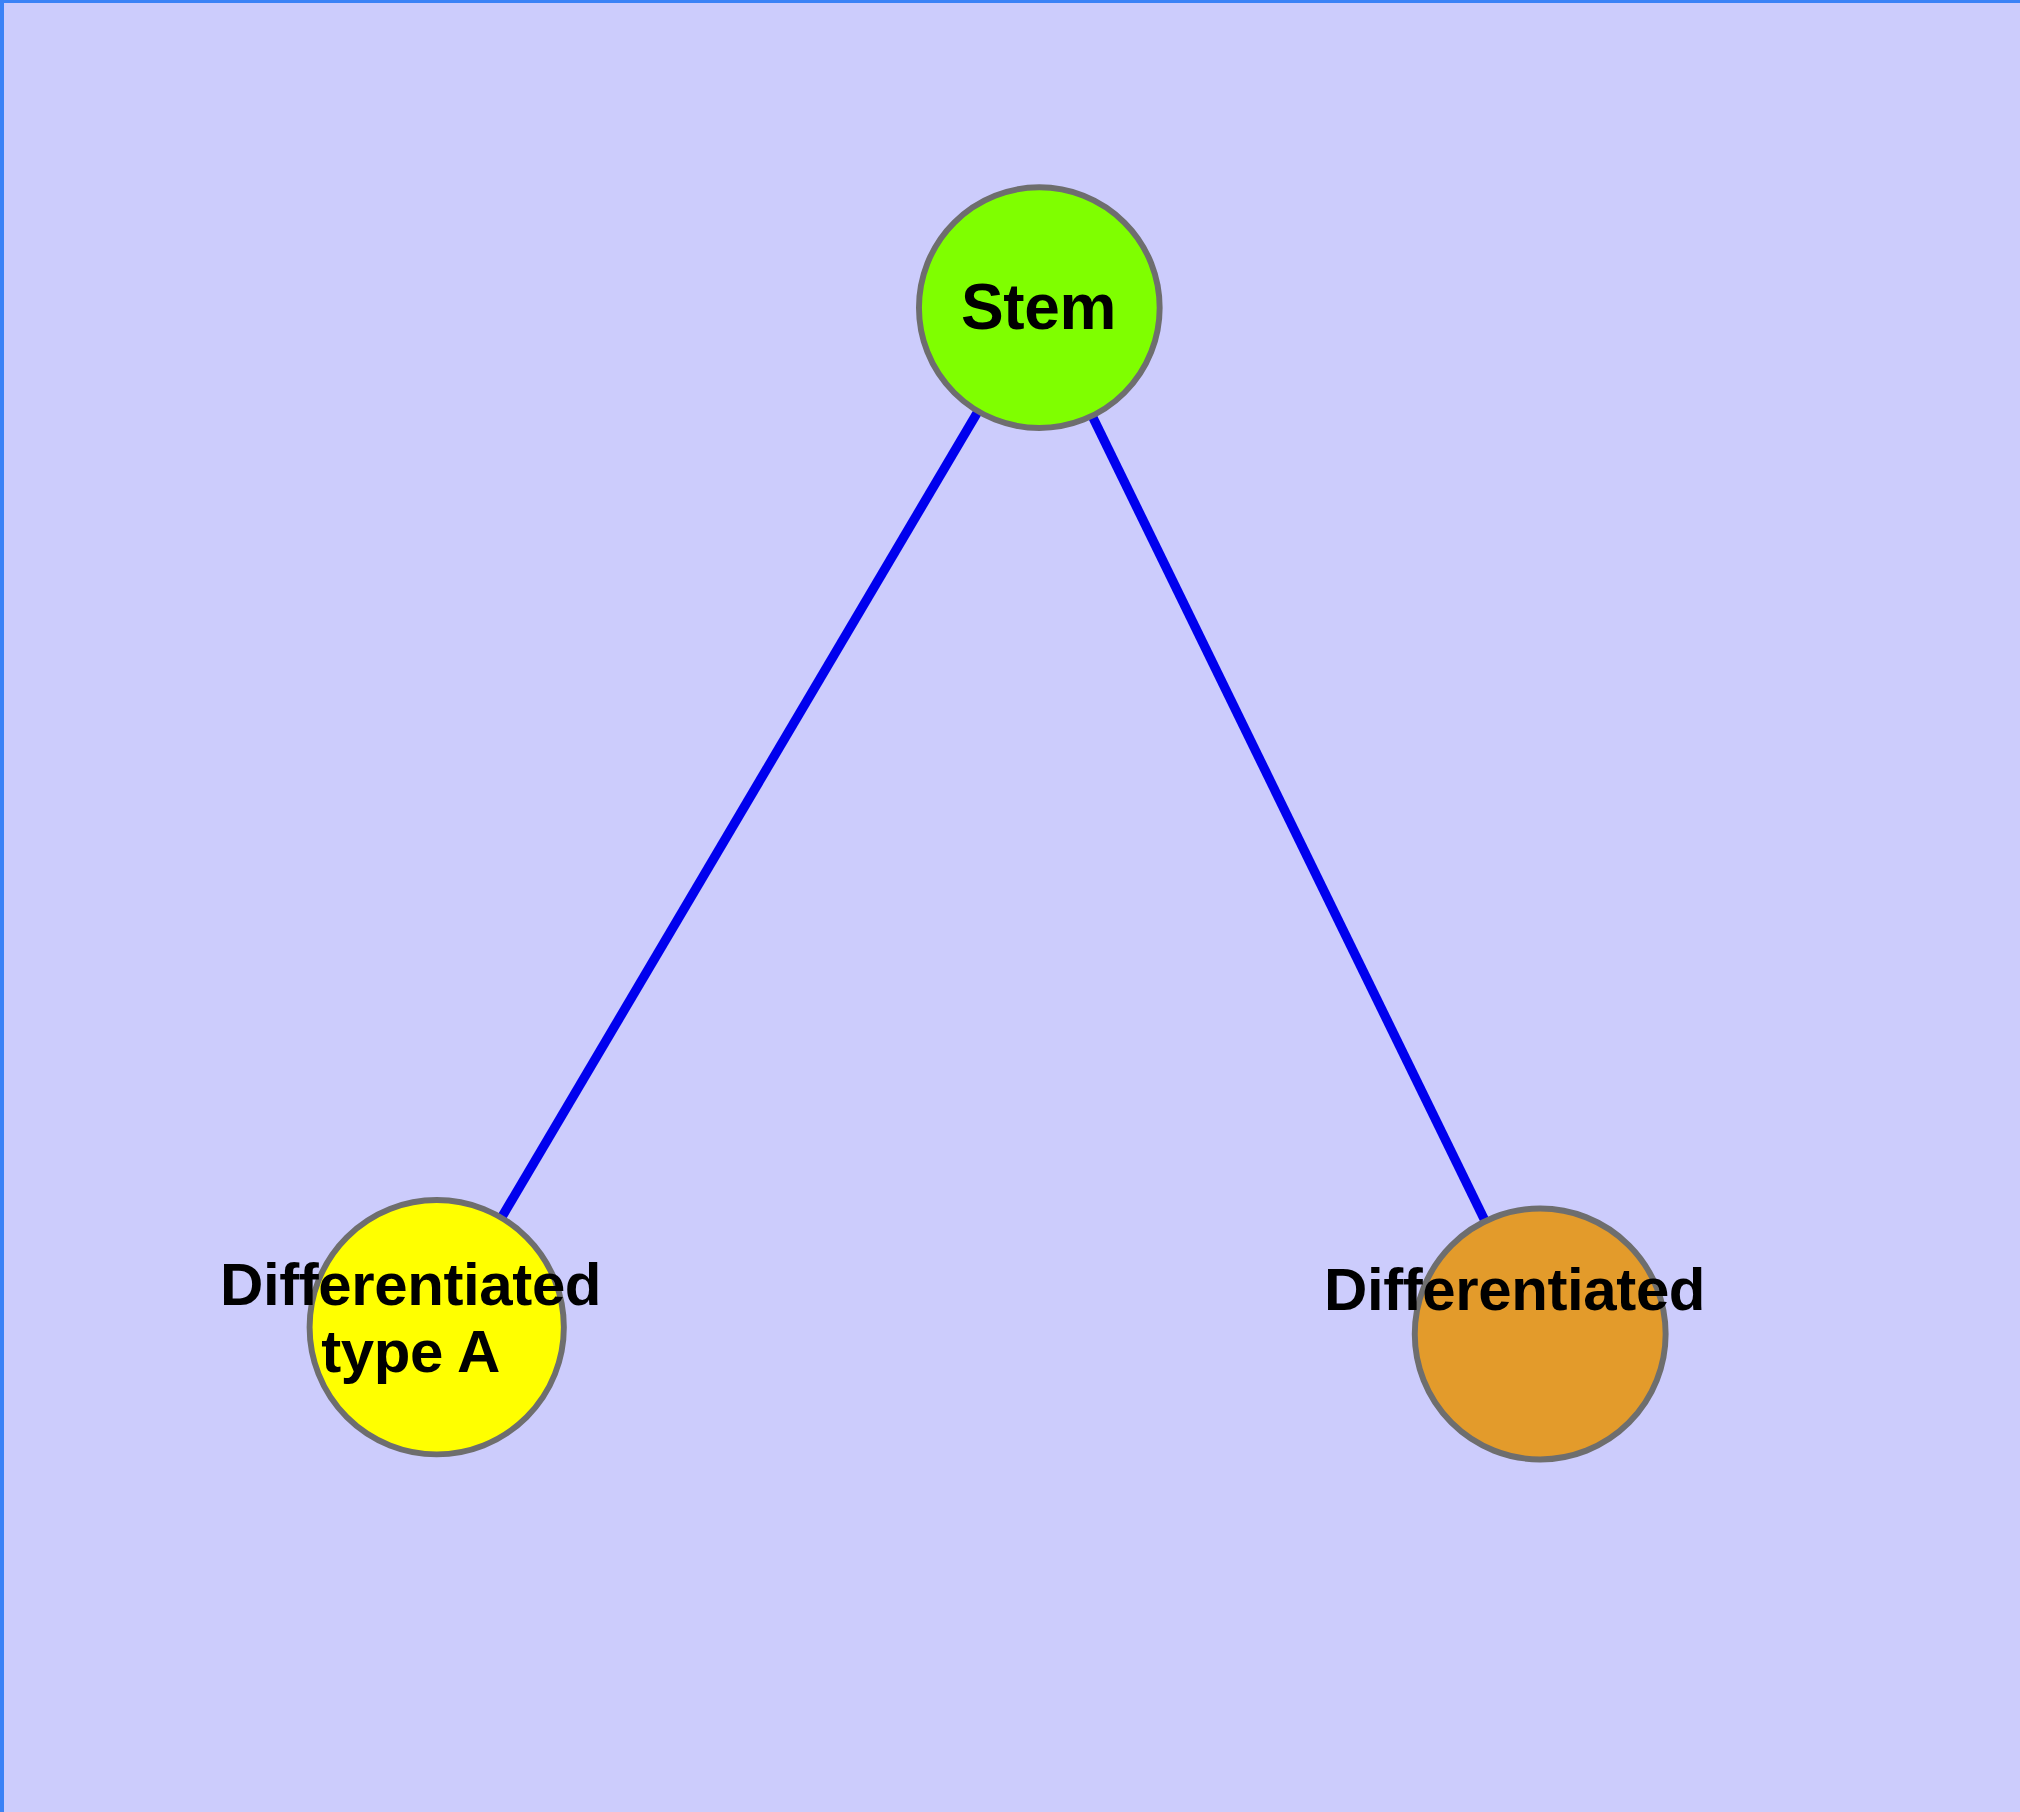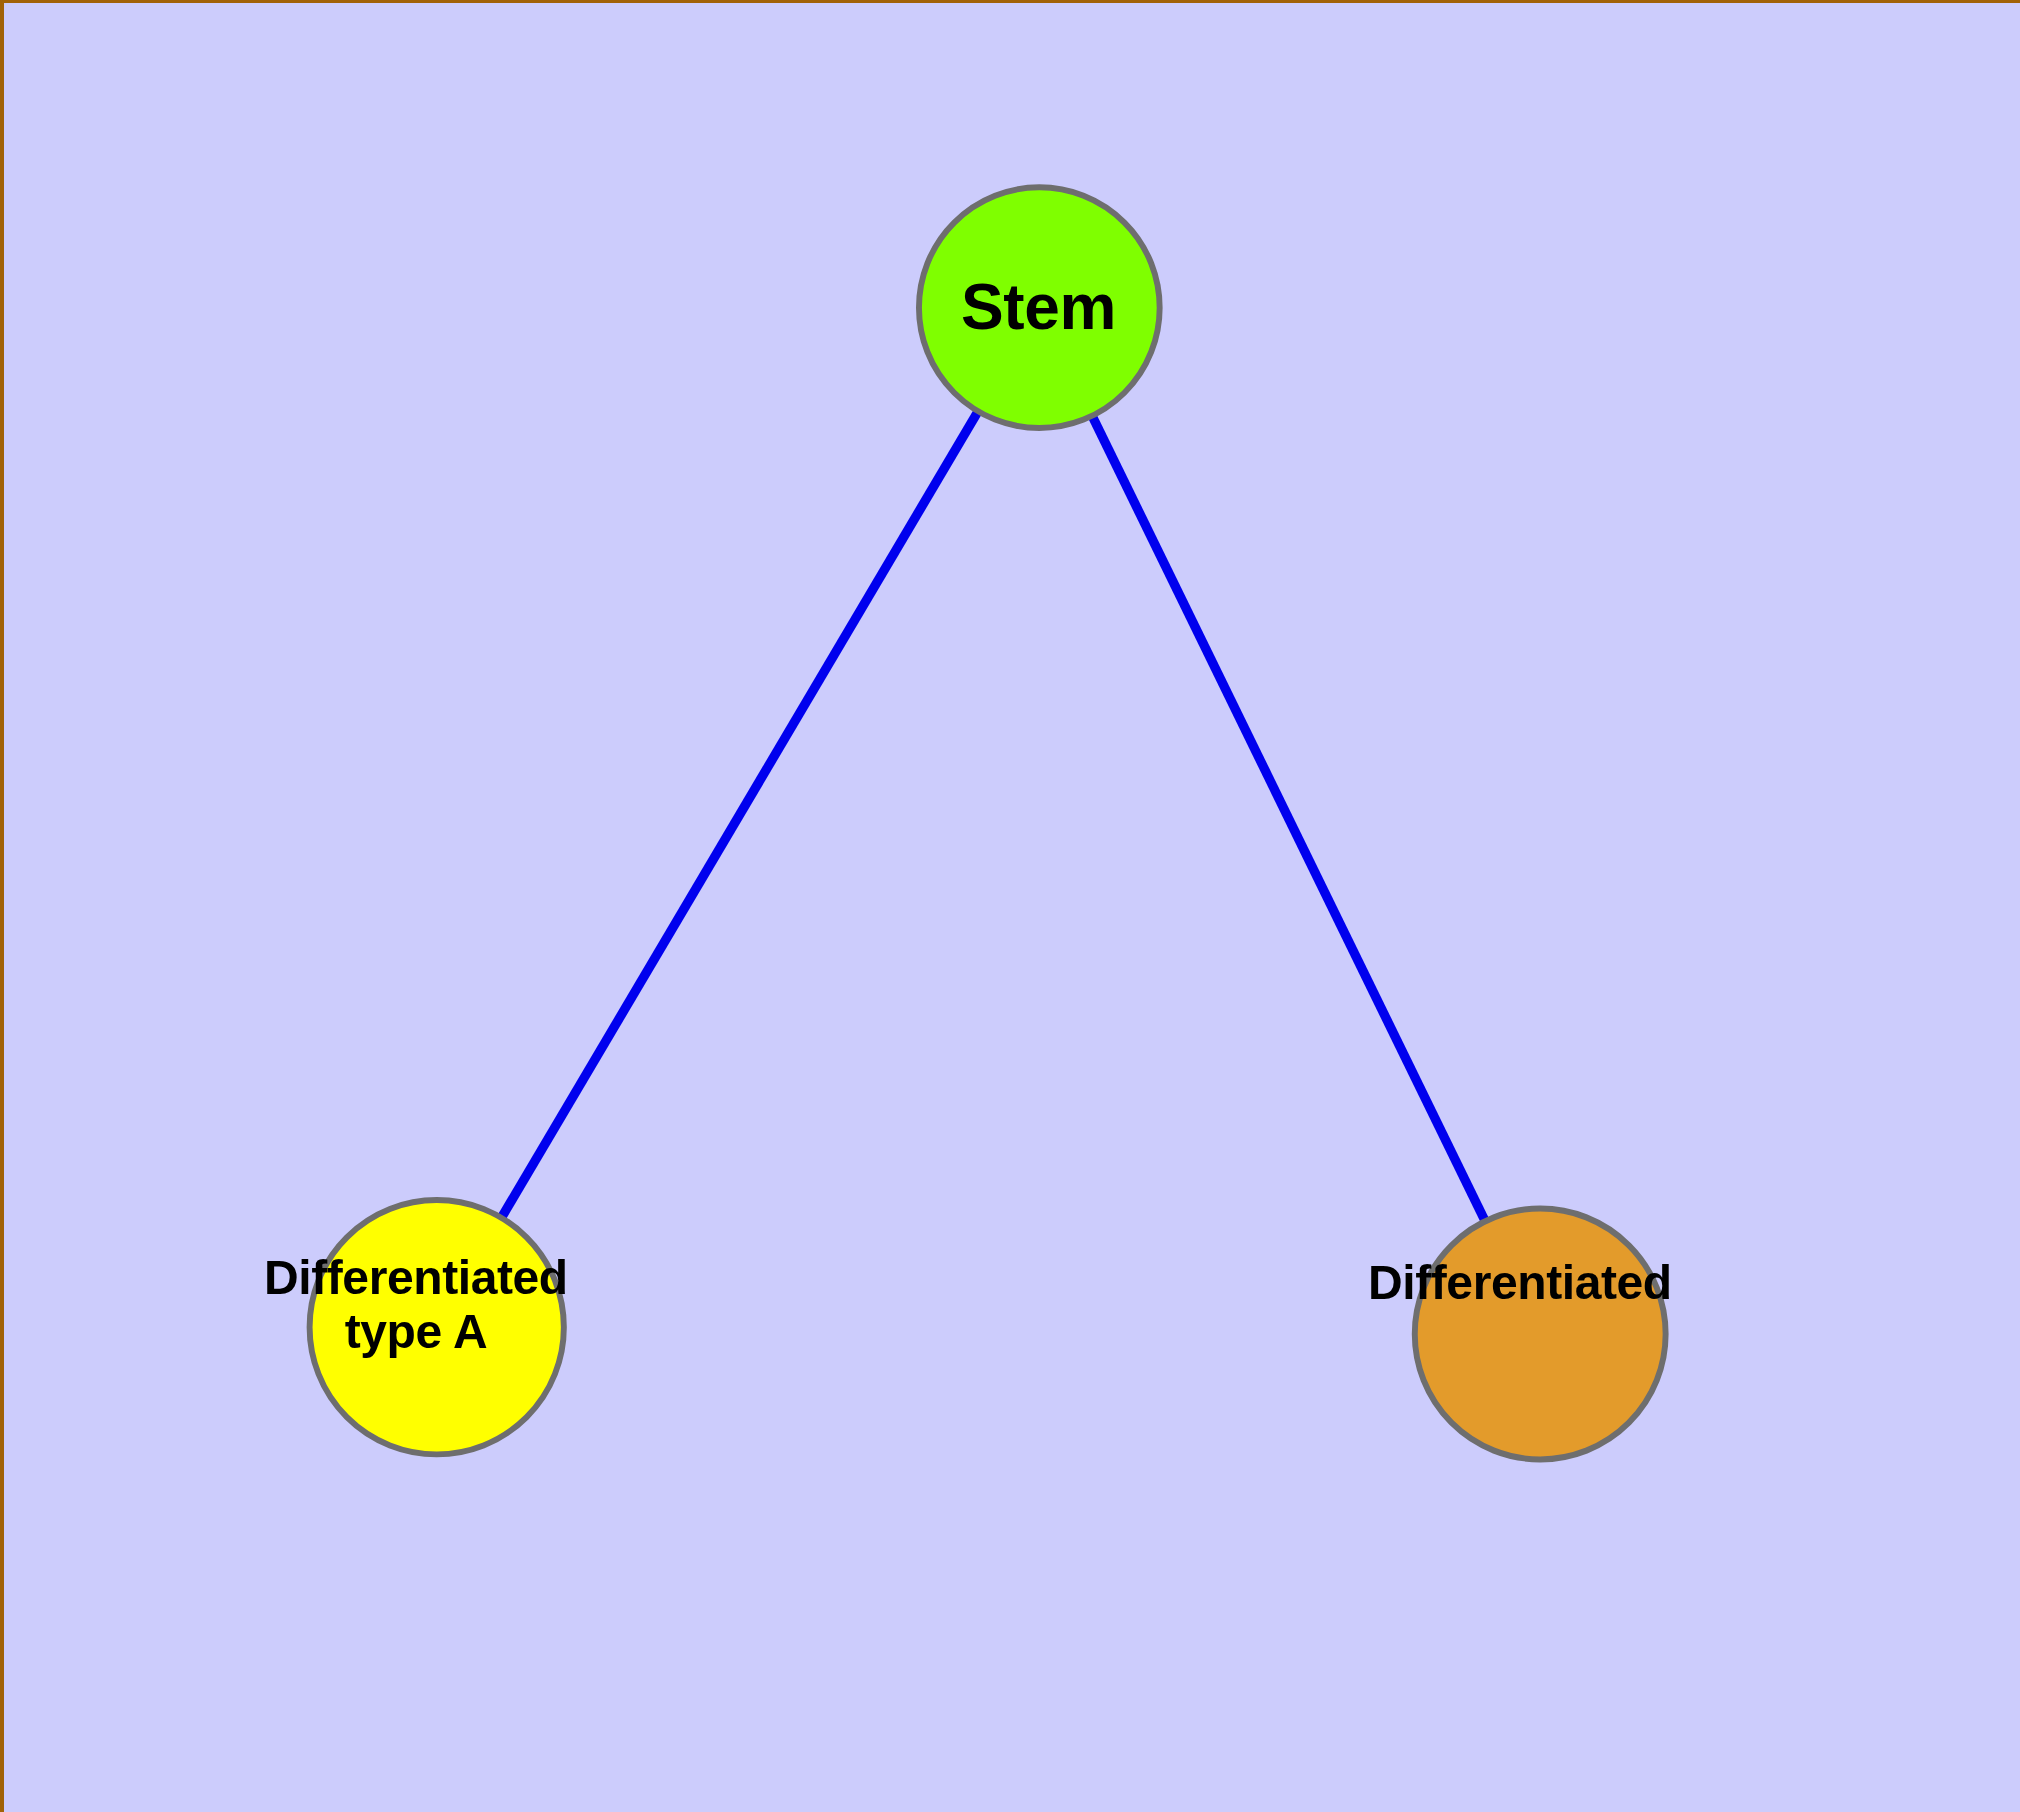--- a/index.html
+++ b/index.html
@@ -4,21 +4,21 @@
 <style>
   html, body {
     margin: 0;
     padding: 0;
     background: #ffffff;
   }
   #canvas {
     position: relative;
     width: 2021px;
     height: 1812px;
-    background: #a16207;
+    background: #3b82f6;
     overflow: hidden;
     font-family: "Liberation Sans", sans-serif;
   }
   #plot-area {
     position: absolute;
     left: 4.2px;
     top: 3.4px;
     width: 2016px;
     height: 1809px;
     background: #ccccfc;
@@ -38,22 +38,21 @@
     font-weight: bold;
     line-height: 1.12;
     white-space: pre;
     pointer-events: none;
     letter-spacing: -0.4px;
   }
   .label-stem {
     font-size: 64px;
   }
   .label-branch {
-    font-size: 48px;
-    margin-left: 44px;
+    font-size: 60px;
   }
 </style>
 </head>
 <body>
 
 <div id="canvas">
   <div id="plot-area"></div>
 
   <svg id="graph-svg" viewBox="0 0 2384 2138" xmlns="http://www.w3.org/2000/svg">
     <g id="edges-group">

